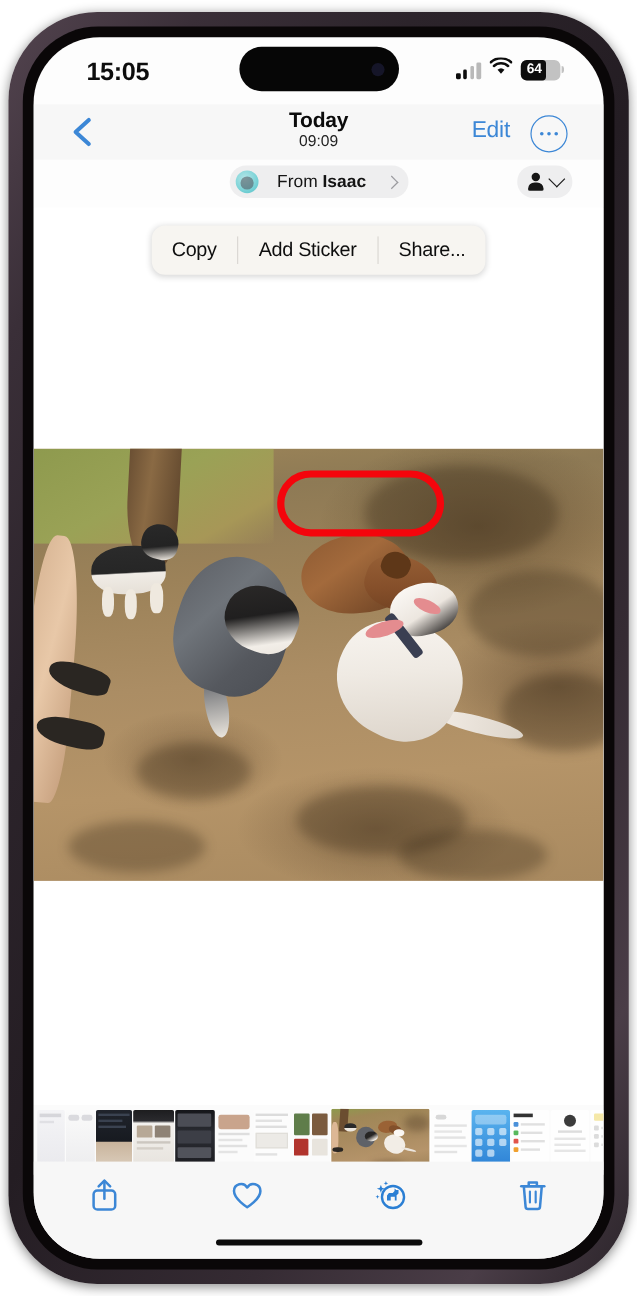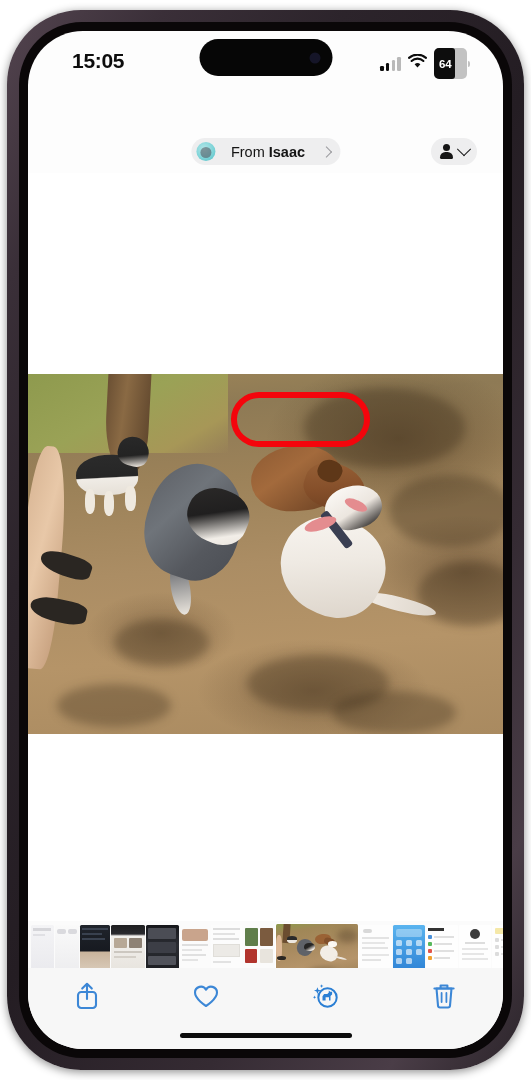--- a/index.html
+++ b/index.html
@@ -102,21 +102,21 @@
     background: #b9b9b9;
   }
   .sig-bars i.on { background: #0d0d0d; }
   .sig-bars i:nth-child(1) { height: 5px; }
   .sig-bars i:nth-child(2) { height: 8px; }
   .sig-bars i:nth-child(3) { height: 11px; }
   .sig-bars i:nth-child(4) { height: 14px; }
   #battery {
     position: relative;
     width: 33px;
-    height: 31px;
+    height: 17px;
     border-radius: 5px;
     background: #c2c2c2;
     display: flex;
     align-items: center;
   }
   #battery-fill {
     position: absolute;
     left: 0; top: 0; bottom: 0;
     width: 64%;
     background: #0d0d0d;
@@ -639,20 +639,27 @@
           <div id="brown-ear"></div>
 
           <div id="white-tail"></div>
           <div id="white-body"></div>
           <div id="white-head"></div>
           <div id="white-collar"></div>
           <div class="tongue" style="left:58%;top:40%;width:7%;height:3.4%;transform:rotate(-18deg);"></div>
           <div class="tongue" style="left:66.5%;top:35%;width:5%;height:2.8%;transform:rotate(24deg);"></div>
         </div>
 
+        <div id="context-menu">
+          <div class="menu-item">Copy</div>
+          <div class="menu-sep"></div>
+          <div class="menu-item">Add Sticker</div>
+          <div class="menu-sep"></div>
+          <div class="menu-item">Share...</div>
+        </div>
       </div>
 
       <div id="annotation-ring"></div>
 
       <div id="status-bar">
         <div id="status-time">15:05</div>
         <div id="dynamic-island">
           <div id="island-camera"></div>
         </div>
         <div id="status-right">
@@ -670,20 +677,37 @@
             </svg>
           </span>
           <div id="battery">
             <div id="battery-fill"></div>
             <div id="battery-pct">64</div>
             <div id="battery-nub"></div>
           </div>
         </div>
       </div>
 
+      <div id="nav-bar">
+        <div id="back-button">
+          <svg width="32" height="30" viewBox="0 0 32 30">
+            <path d="M20 5 L9 15 L20 25" stroke="#3c87d6" stroke-width="3.4" fill="none" stroke-linecap="round" stroke-linejoin="round"></path>
+          </svg>
+        </div>
+        <div id="nav-title-group">
+          <div id="nav-title">Today</div>
+          <div id="nav-subtitle">09:09</div>
+        </div>
+        <div id="edit-button">Edit</div>
+        <div id="more-button">
+          <i></i>
+            <i></i>
+            <i></i>
+        </div>
+      </div>
 
       <div id="pill-bar">
         <div class="pill" id="from-pill">
           <span id="from-avatar"></span>
           <span id="from-text"><span>From </span><b>Isaac</b></span>
           <span class="chev-right"></span>
         </div>
         <div class="pill" id="people-pill">
           <span class="person-glyph"></span>
           <span class="chev-down"></span>

